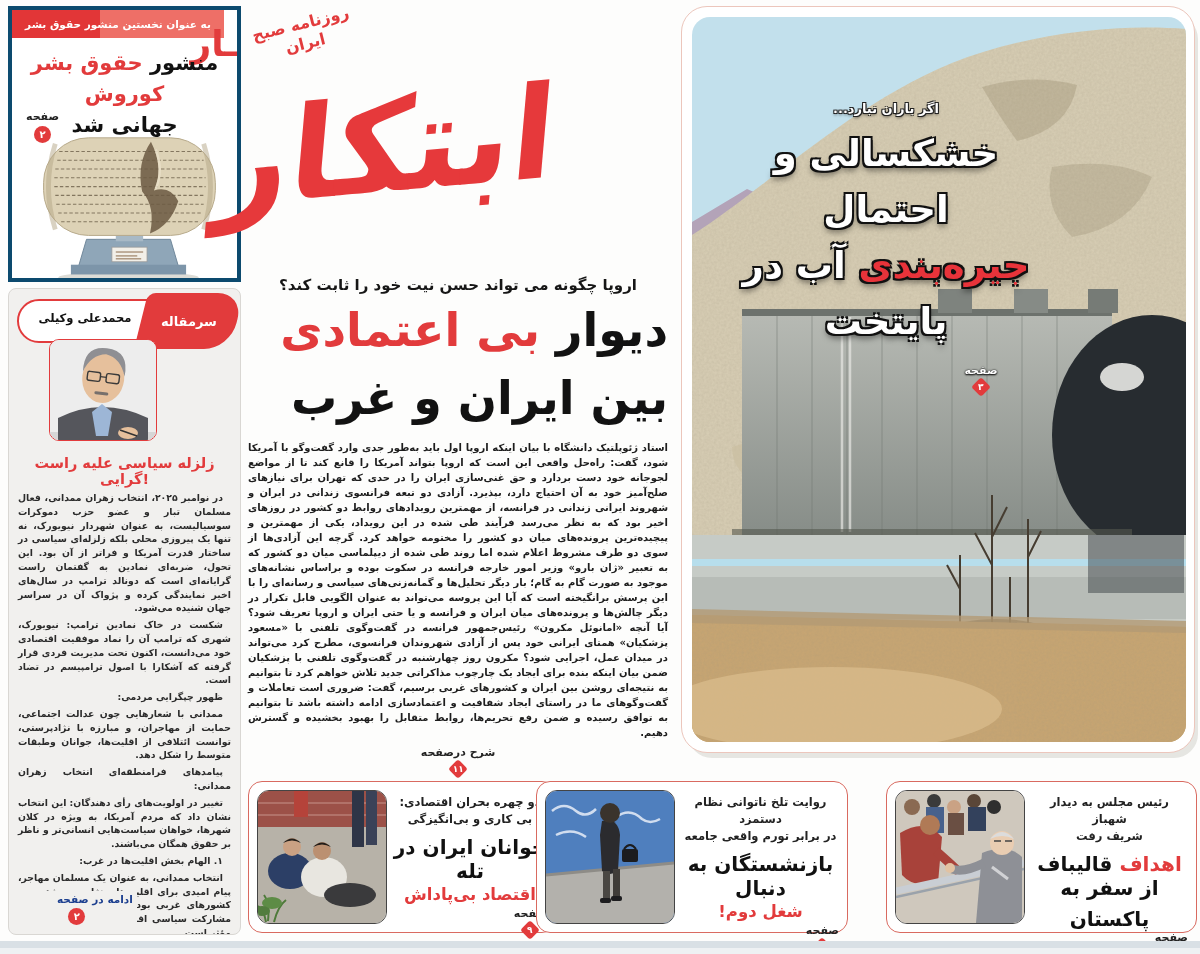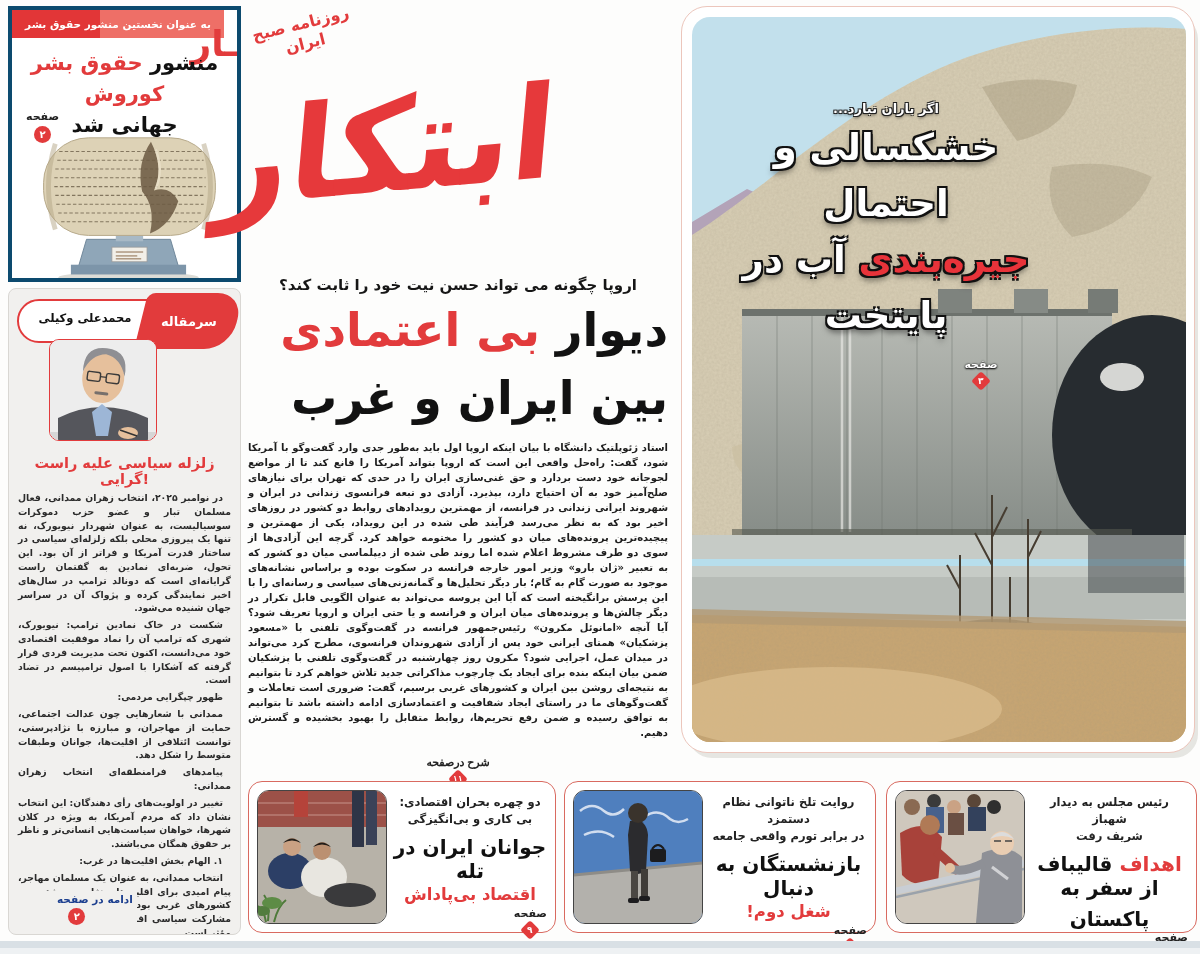--- a/index.html
+++ b/index.html
@@ -27,32 +27,32 @@
   .tagline{position:absolute;left:248px;top:14px;width:110px;font-size:16px;font-weight:900;color:#e23b3c;transform:rotate(-14deg);text-align:center;line-height:20px;}
   .logo{position:absolute;left:236px;top:8px;width:300px;height:276px;display:flex;align-items:center;justify-content:center;color:#e6393b;font-size:128px;font-weight:900;transform:rotate(-5deg) skewX(-10deg);letter-spacing:-4px;}
   .datebox{position:absolute;left:521px;top:36px;width:144px;height:218px;border:2px solid #d8403f;border-radius:6px 20px 20px 20px;box-sizing:border-box;padding:12px 14px 0 6px;direction:rtl;}
   .datebox div{color:#d8403f;font-size:12px;font-weight:700;line-height:28px;white-space:nowrap;}
 
   
   .dam-card{position:absolute;left:681px;top:6px;width:514px;height:747px;background:#fff;border:1px solid #ecc6bc;border-radius:26px;box-sizing:border-box;padding:10px;box-shadow:5px 7px 0 -2px #e6e6e2;}
   .dam-photo{position:relative;width:494px;height:725px;border-radius:18px;overflow:hidden;}
   .dam-photo svg{display:block;width:100%;height:100%;}
   .dam-overlay{position:absolute;left:14px;top:84px;width:360px;direction:rtl;text-align:center;}
-  .dam-kicker{font-size:13px;font-weight:800;color:#fff;text-shadow:-1px -1px 0 #222,1px -1px 0 #222,-1px 1px 0 #222,1px 1px 0 #222,0 2px 3px rgba(0,0,0,.6);margin-bottom:4px;}
+  .dam-kicker{font-size:13px;font-weight:800;color:#fff;text-shadow:-1px -1px 0 #222,1px -1px 0 #222,-1px 1px 0 #222,1px 1px 0 #222,0 2px 3px rgba(0,0,0,.6);margin-bottom:10px;}
   .dam-line{font-size:37px;line-height:56px;font-weight:900;color:#fff;text-shadow:-2px -2px 0 #111,2px -2px 0 #111,-2px 2px 0 #111,2px 2px 0 #111,0 4px 6px rgba(0,0,0,.55);}
   .dam-line .red{color:#e8333a;text-shadow:-2px -2px 0 #111,2px -2px 0 #111,-2px 2px 0 #111,2px 2px 0 #111,0 4px 6px rgba(0,0,0,.55);}
   .dam-page{margin:14px 0 0 190px;color:#fff;}
   .dam-page span.lbl{font-size:11px;font-weight:800;color:#fff;text-shadow:0 1px 2px #000,0 0 2px #000;}
 
   
   .main-story{position:absolute;left:248px;top:276px;width:420px;direction:rtl;}
   .main-kicker{text-align:center;font-size:15px;font-weight:800;color:#161616;}
   .main-h1{ text-align:right;font-weight:900;font-size:46px;line-height:68px;color:#121212;letter-spacing:-1px;}
   .main-body{margin-top:8px;font-size:10px;line-height:15px;font-weight:700;color:#1d1d1d;text-align:justify;}
-  .more-row{margin-top:16px;font-family:Liberation Serif, serif;}
+  .more-row{margin-top:6px;}
 
   
   .ed-card{position:absolute;left:8px;top:288px;width:233px;height:647px;background:#f1f0ee;border:1px solid #d9d7d3;border-radius:8px;box-sizing:border-box;overflow:hidden;}
   .ed-head{position:relative;height:58px;}
   .ed-pill{position:absolute;left:8px;top:10px;width:212px;height:44px;border:2px solid #e23b3c;border-radius:24px;background:#fff;box-sizing:border-box;}
   .ed-tab{position:absolute;left:132px;top:4px;width:96px;height:56px;background:#e23b3c;border-radius:8px 26px 26px 8px;transform:skewX(-14deg);display:flex;align-items:center;justify-content:center;}
   .ed-tab span{transform:skewX(14deg);color:#fff;font-size:13px;font-weight:800;}
   .ed-author{position:absolute;left:22px;top:22px;width:108px;text-align:center;font-size:11.5px;font-weight:800;color:#111;}
   .ed-photo{position:absolute;left:40px;top:50px;width:106px;height:100px;border:1.5px solid #e23b3c;border-radius:10px;overflow:hidden;background:#ededed;}
   .ed-title{margin:108px 10px 4px;text-align:center;font-size:14.5px;font-weight:900;color:#e23b3c;}
@@ -268,21 +268,21 @@
         <ellipse cx="92" cy="104" rx="26" ry="12" fill="#3a3a3c"></ellipse>
         <g stroke="#4e7a3a" stroke-width="2" fill="none">
           <path d="M10,130 q2,-18 -4,-26 M16,131 q4,-16 12,-22 M8,131 q-2,-12 -8,-16"></path>
         </g>
         <ellipse cx="14" cy="112" rx="10" ry="6" fill="#5d8c46"></ellipse>
         <ellipse cx="4" cy="120" rx="8" ry="5" fill="#527c3e"></ellipse>
       </svg>
     </div>
   </section>
 
-  <section class="bbox" style="left:564px;width:312px;gap:7px;">
+  <section class="bbox" style="left:536px;width:312px;gap:7px;">
     <div class="txt">
       <div class="kick">
         <div>روایت تلخ ناتوانی نظام دستمزد</div>
         <div>در برابر تورم واقعی جامعه</div>
       </div>
       <div class="t1">بازنشستگان به دنبال</div>
       <div class="t2">شغل دوم!</div>
       <div class="pgrow">
         <span>صفحه</span>
         <span class="diamond">

